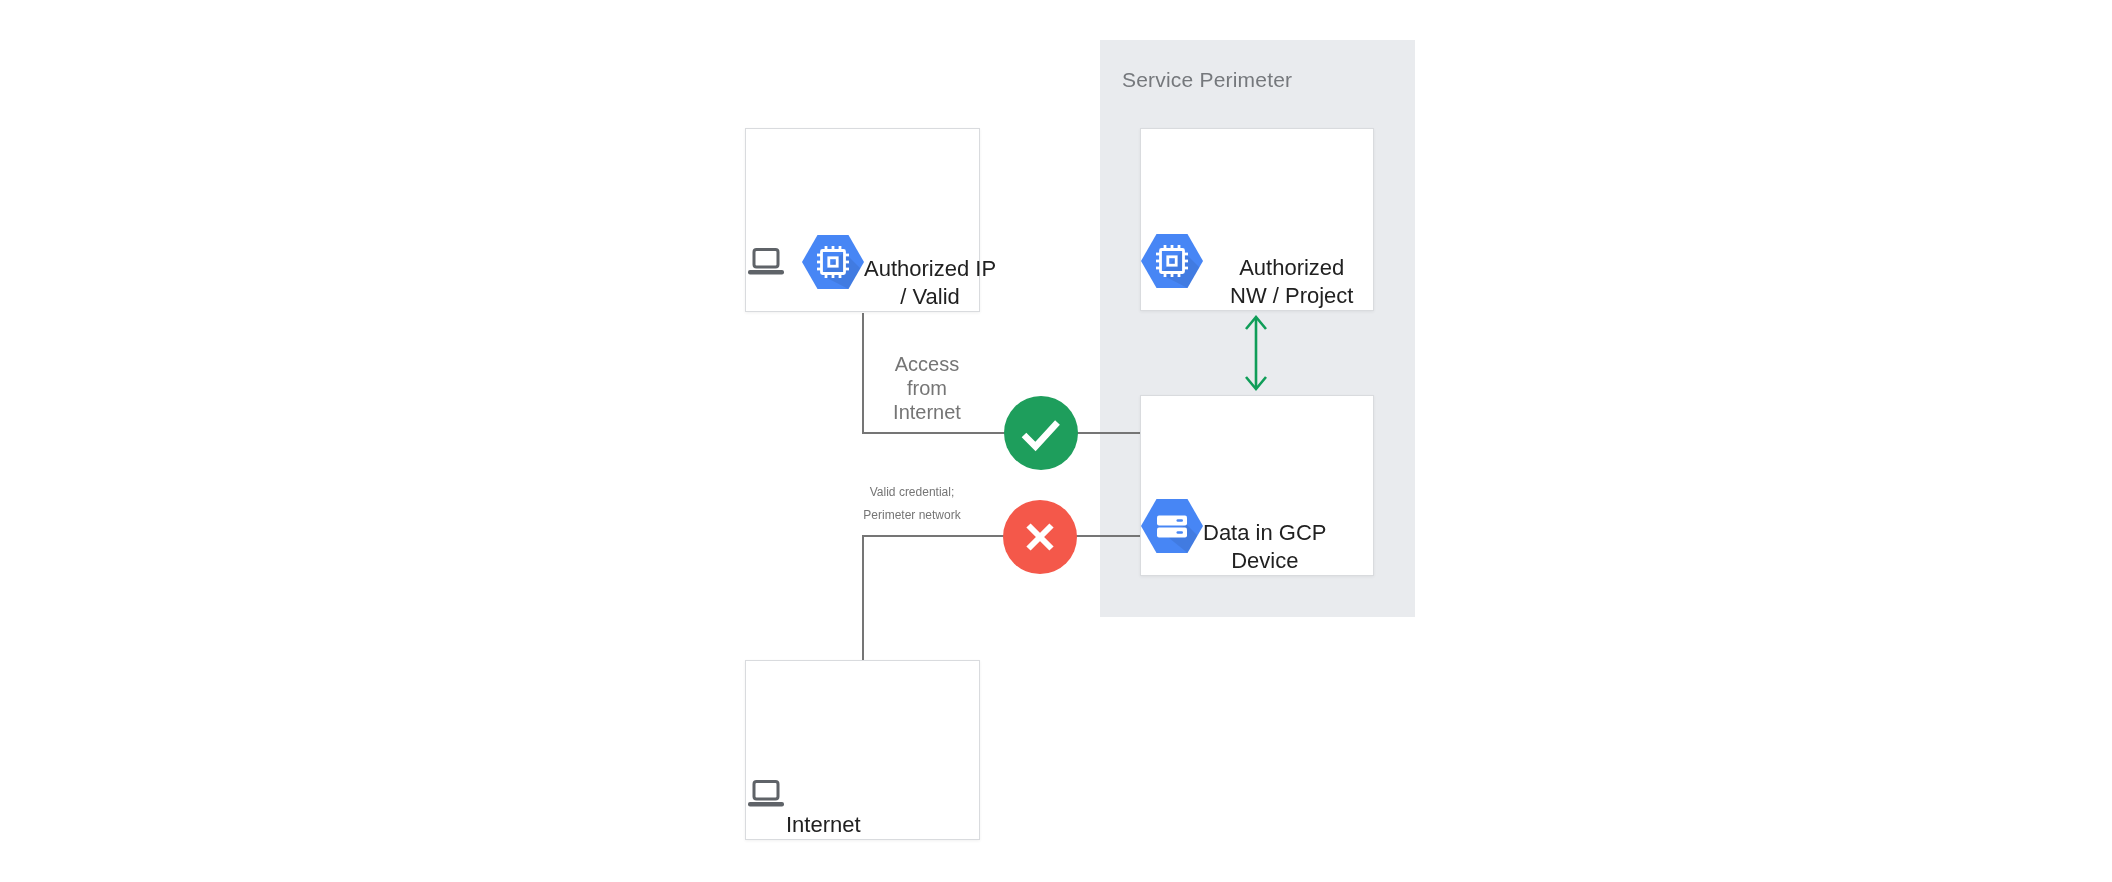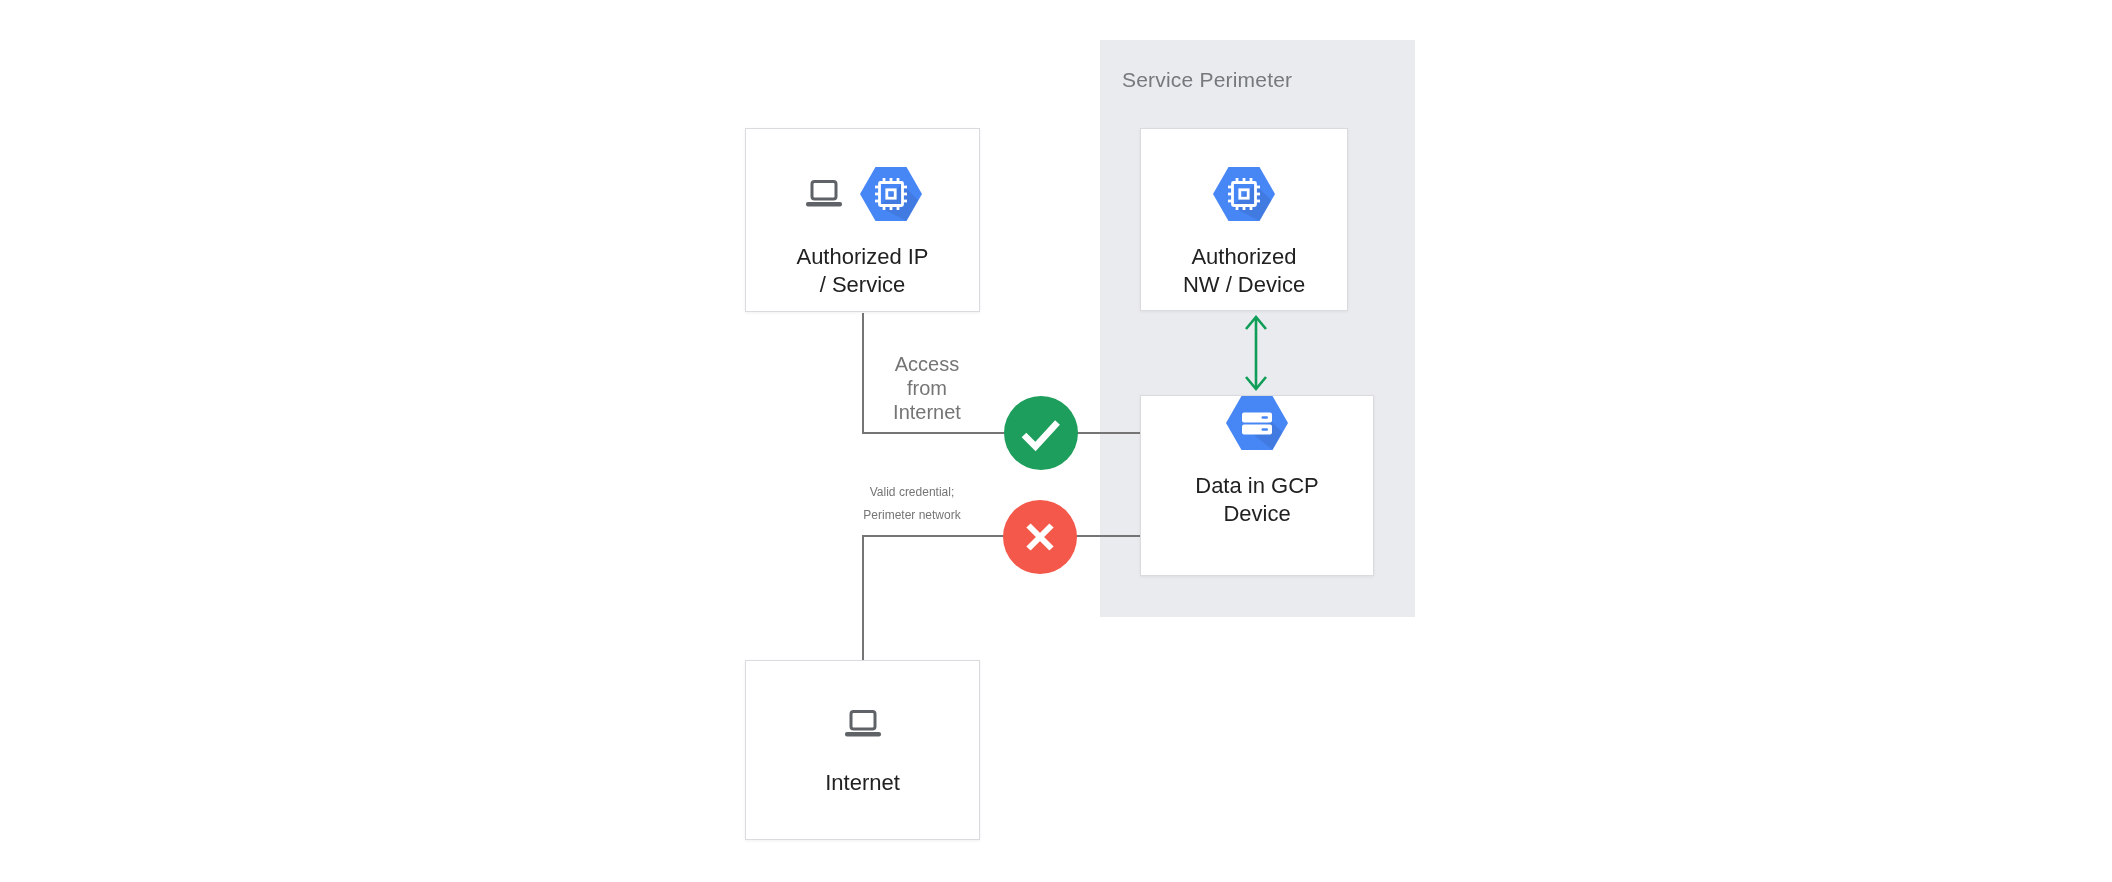--- a/index.html
+++ b/index.html
@@ -14,24 +14,24 @@
   }
   .perimeter-label {
     position:absolute; left:1110px; top:68px;
     font-size:21px; line-height:24px; color:#75787C; letter-spacing:.2px;
     white-space:nowrap;
   }
   
   .node {
     position:absolute; box-sizing:border-box; background:#ffffff;
     border:1px solid #D9DBDE; box-shadow:0 1px 3px rgba(0,0,0,.06);
-    display:flex; flex-direction:column; align-items:center;
+    display:flex; flex-direction:row; align-items:flex-end;
   }
   .node-auth-ip   { left:733px;  top:128px; width:235px; height:184px; padding-top:38px; }
-  .node-auth-nw   { left:1128px; top:128px; width:208px; height:183px; padding-top:38px; }
+  .node-auth-nw   { left:1128px; top:128px; width:234px; height:183px; padding-top:38px;gap:27px; }
   .node-data-gcp  { left:1128px; top:395px; width:234px; height:181px; }
   .node-internet  { left:733px;  top:660px; width:235px; height:180px; padding-top:48px; }
   .icon-row { display:flex; align-items:center; gap:16px; margin-bottom:22px; }
   .node-internet .icon-row { margin-bottom:30px; }
   .node-label {
     font-size:22px; line-height:28px; color:#212121; text-align:center;
     white-space:nowrap;
   }
   
   .edge-line { position:absolute; background:#757575; }
@@ -109,21 +109,21 @@
               <line x1="15" y1="34" x2="19.5" y2="34"></line>
             <line x1="42.5" y1="20" x2="47" y2="20"></line>
               <line x1="42.5" y1="27" x2="47" y2="27"></line>
               <line x1="42.5" y1="34" x2="47" y2="34"></line>
           </g>
         </svg>
       </span>
     </div>
     <div class="node-label">
       <span style="display:block">Authorized IP</span>
-      <span style="display:block">/ Service</span>
+      <span style="display:block">/ Valid</span>
     </div>
   </div>
 
   <div class="node node-auth-nw">
     <div class="icon-row">
       <span>
         <svg width="62" height="54" viewBox="0 0 62 54">
           <defs>
               <clipPath id="hexclip-b">
                 <polygon points="0,27 15.5,0 46.5,0 62,27 46.5,54 15.5,54"></polygon>
@@ -145,21 +145,21 @@
               <line x1="15" y1="34" x2="19.5" y2="34"></line>
             <line x1="42.5" y1="20" x2="47" y2="20"></line>
               <line x1="42.5" y1="27" x2="47" y2="27"></line>
               <line x1="42.5" y1="34" x2="47" y2="34"></line>
           </g>
         </svg>
       </span>
     </div>
     <div class="node-label">
       <span style="display:block">Authorized</span>
-      <span style="display:block">NW / Device</span>
+      <span style="display:block">NW / Project</span>
     </div>
   </div>
 
   <div class="node node-data-gcp">
     <div class="icon-row">
       <span>
         <svg width="62" height="54" viewBox="0 0 62 54">
           <defs>
               <clipPath id="hexclip-c">
                 <polygon points="0,27 15.5,0 46.5,0 62,27 46.5,54 15.5,54"></polygon>

